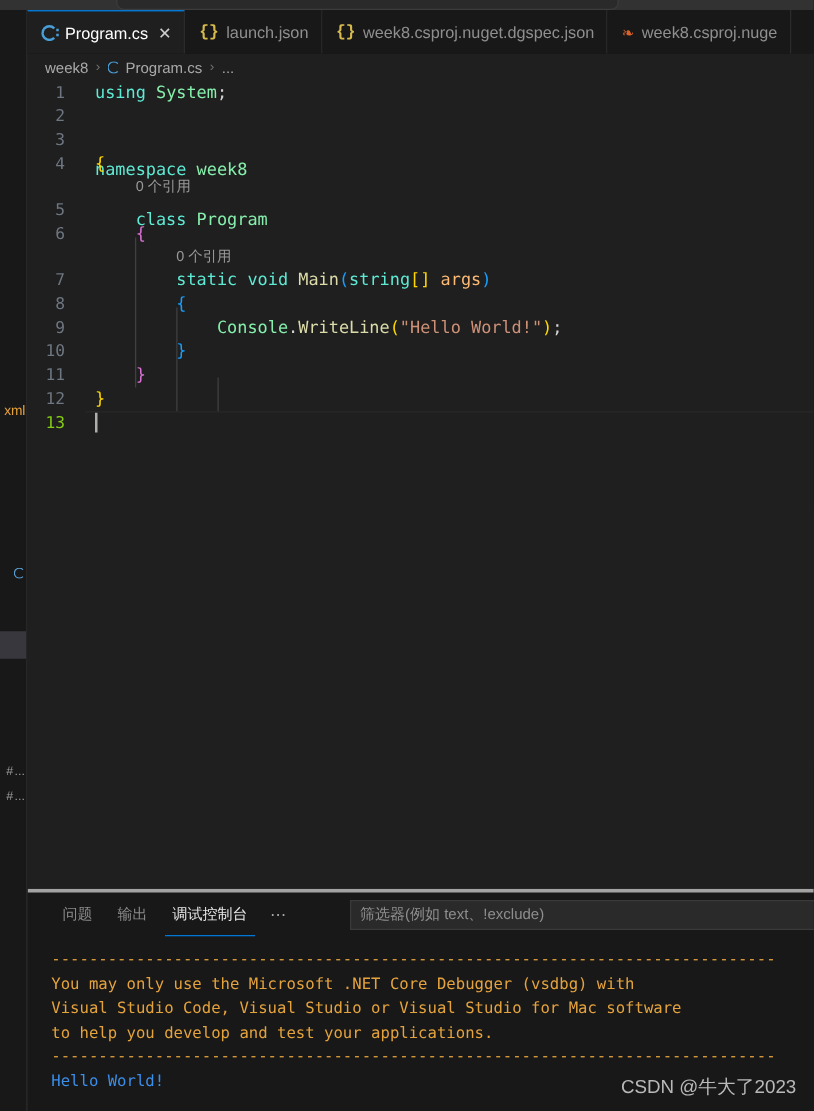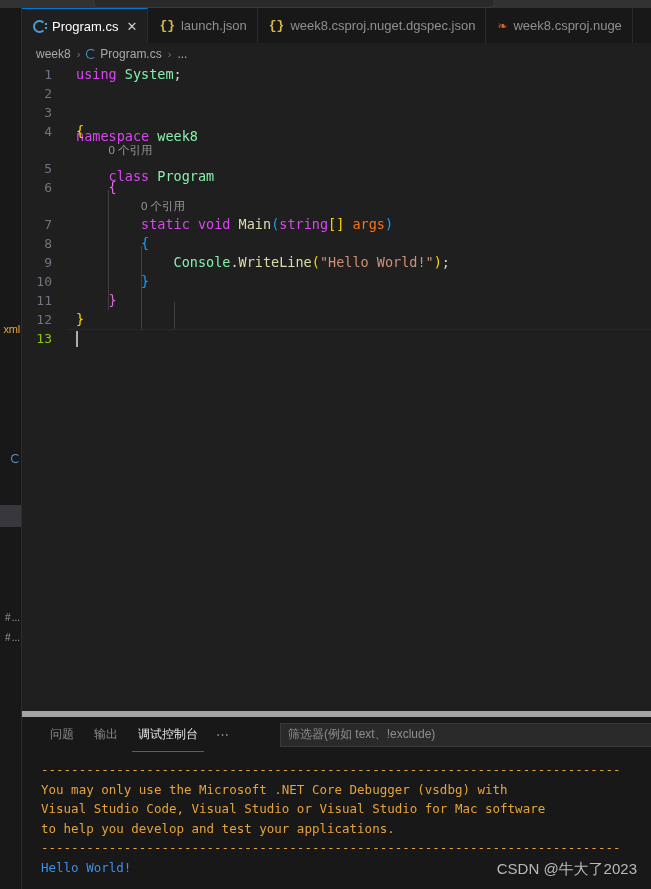--- a/index.html
+++ b/index.html
@@ -222,36 +222,36 @@
   }
   .cursor {
     display: inline-block;
     width: 2px;
     height: 16px;
     background: #aeafad;
     vertical-align: middle;
   }
 
   
-  .t-kw   { color: #d946ef; }
+  .t-kw   { color: #5eead4; }
   .t-type { color: #86efac; }
   .t-fn   { color: #dcdcaa; }
   .t-str  { color: #ce9178; }
-  .t-var  { color: #f97316; margin-top: 14px; }
+  .t-var  { color: #fdba74; margin-top: 14px; }
   .t-pl   { color: #d4d4d4; }
   .t-b1   { color: #ffd700; }
   .t-b2   { color: #da70d6; }
   .t-b3   { color: #179fff; }
 
   
   .panel {
     flex: 0 0 178px;
     height: 178px;
     background: #181818;
-    border-top: 6px solid #a3a3a3;
+    border-top: 3px solid #a3a3a3;
     display: flex;
     flex-direction: column;
   }
   .panel-tabs {
     height: 35px;
     flex: 0 0 35px;
     display: flex;
     align-items: center;
     padding-left: 18px;
     gap: 0;

